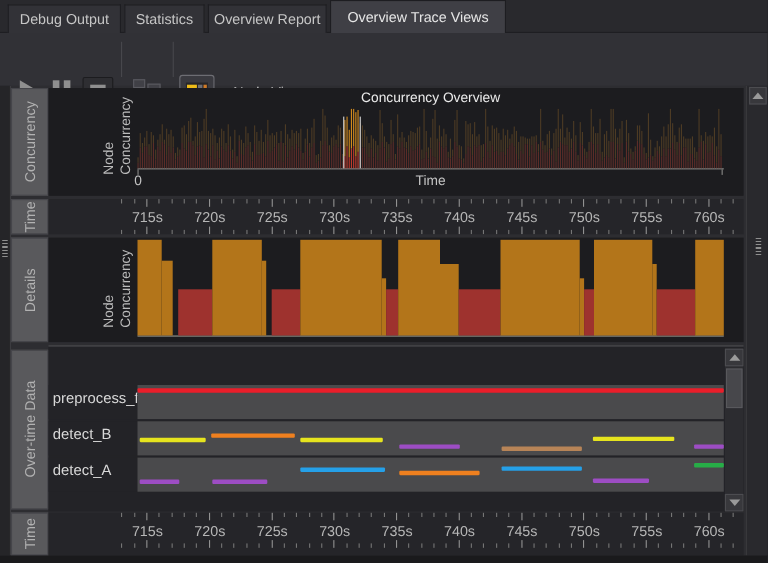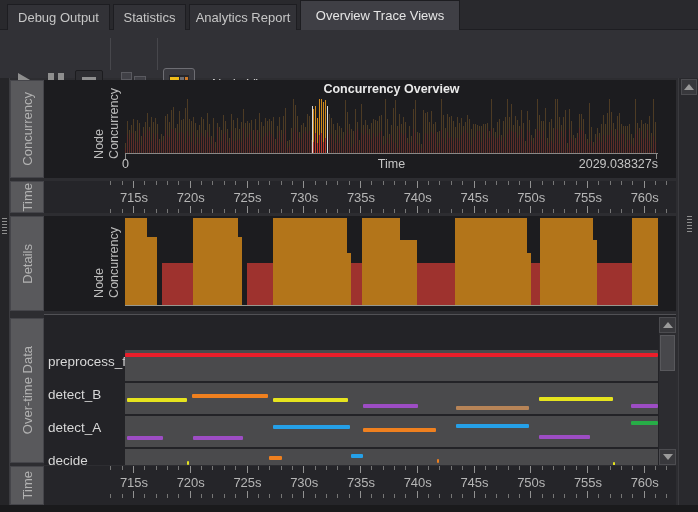--- a/index.html
+++ b/index.html
@@ -28,21 +28,21 @@
 
   
   .lstrip{position:absolute;left:0;top:78px;width:10px;height:427px;background:#252528;border-right:1px solid #3c3c40}
   .grip{position:absolute;width:5px;height:16px;background:repeating-linear-gradient(#8f8f8f 0 1px,transparent 1px 3px)}
   .sbox{position:absolute;left:10px;width:34px;background:#59595c;border:1px solid #45454a;
         display:flex;align-items:center;justify-content:center}
   .vtext{writing-mode:vertical-rl;transform:rotate(180deg);font-size:13px;color:#b2b2b2;white-space:nowrap}
 
   
   .section{position:absolute;left:44px;width:632px;background:#1c1c1f;overflow:hidden}
-  .ov-title{position:absolute;left:81px;top:2px;width:533px;text-align:center;font-size:12.5px;font-weight:bold;color:#eaeaea}
+  .ov-title{position:absolute;left:81px;top:2px;width:533px;text-align:center;font-size:12.5px;font-weight:normal;color:#eaeaea}
   .ylab{position:absolute;left:46px;width:34px;display:flex;align-items:center;justify-content:center}
   .ylab .vtext{font-size:12.5px;color:#bcbcbc;line-height:15px}
   .plot{position:absolute;left:81px;width:533px;border-bottom:1px solid #8a8a88}
   .axis-endtick{position:absolute;width:1px;height:5px;background:#8a8a88;bottom:-6px}
   .ov-bottomlabel{position:absolute;top:77px;font-size:12.5px;color:#c4c4c4}
 
   
   .ruler{position:absolute;left:44px;width:632px;background:#252529;overflow:hidden}
   .tick{position:absolute;width:1px;height:4px;background:#767676}
   .tick.major{height:7px;background:#929292}
@@ -67,21 +67,21 @@
   .bottombar{position:absolute;left:0;top:505px;width:698px;height:7px;background:#1a1a1c}
 </style>
 </head>
 <body>
 
 <div class="screen">
 
   <div class="tabbar">
     <div class="tab" style="left:113px;width:73px">Statistics</div>
     <div class="tab" style="left:7px;width:103px">Debug Output</div>
-    <div class="tab" style="left:189px;width:108px">Analytics Report</div>
+    <div class="tab" style="left:189px;width:108px">Overview Report</div>
     <div class="tab active" style="left:300px;width:160px">Overview Trace Views</div>
   </div>
 
   <div class="toolbar">
     <div class="icon-btn" style="left:18px;top:43px">
       <div class="play-tri"></div>
     </div>
     <div class="icon-btn" style="left:48px;top:43px;width:16px;height:22px">
       <div class="pause-bar" style="left:0"></div>
       <div class="pause-bar" style="left:10px"></div>
@@ -674,21 +674,20 @@
         <div style="left: 526px; bottom: 5.0492px; width: 1px; height: 14.5911px; background: rgb(77, 59, 36); position: absolute;"></div>
         <div style="left: 528px; bottom: 0px; width: 1px; height: 17.1846px; background: rgb(92, 45, 40); position: absolute;"></div>
         <div style="left: 528px; bottom: 17.1846px; width: 1px; height: 36.8154px; background: rgb(77, 59, 36); position: absolute;"></div>
         <div style="left: 530px; bottom: 0px; width: 1px; height: 10.7224px; background: rgb(92, 45, 40); position: absolute;"></div>
         <div style="left: 530px; bottom: 10.7224px; width: 1px; height: 19.9572px; background: rgb(77, 59, 36); position: absolute;"></div>
         <div style="left: 187px; bottom: 0px; width: 1px; height: 47px; background: rgb(216, 216, 216); position: absolute;"></div>
         <div style="left: 202px; bottom: 0px; width: 1px; height: 47px; background: rgb(216, 216, 216); position: absolute;"></div>
       </div>
     <div class="ov-bottomlabel" style="left:78px">0</div>
     <div class="ov-bottomlabel" style="left:81px;width:533px;text-align:center">Time</div>
-    <div class="ov-bottomlabel" style="left:81px;width:533px;text-align:right">2029.038327s</div>
   </div>
 
   <div class="ruler js-ruler" style="top:181px;height:32px">
       <div class="tick" style="left: 66.3px; position: absolute; top: 0px;"></div>
       <div class="tick" style="left: 66.3px; position: absolute; bottom: 0px;"></div>
       <div class="tick" style="left: 77.65px; position: absolute; top: 0px;"></div>
       <div class="tick" style="left: 77.65px; position: absolute; bottom: 0px;"></div>
       <div class="tick major" style="left: 89px; position: absolute; top: 0px;"></div>
       <div class="tick major" style="left: 89px; position: absolute; bottom: 0px;"></div>
       <div class="rlabel" style="left: 67px; position: absolute;">715s</div>
@@ -852,30 +851,20 @@
         <div class="lane" style="position: absolute;">
           <div class="seg" style="left: 2px; top: 15px; width: 60px; background: rgb(230, 228, 30); position: absolute;"></div>
           <div class="seg" style="left: 67px; top: 11px; width: 76px; background: rgb(239, 128, 31); position: absolute;"></div>
           <div class="seg" style="left: 148px; top: 15px; width: 75px; background: rgb(230, 228, 30); position: absolute;"></div>
           <div class="seg" style="left: 238px; top: 21px; width: 55px; background: rgb(157, 77, 196); position: absolute;"></div>
           <div class="seg" style="left: 331px; top: 23px; width: 73px; background: rgb(183, 132, 87); position: absolute;"></div>
           <div class="seg" style="left: 414px; top: 14px; width: 74px; background: rgb(230, 228, 30); position: absolute;"></div>
           <div class="seg" style="left: 506px; top: 21px; width: 27px; background: rgb(157, 77, 196); position: absolute;"></div>
         </div>
       </div>
-      <div class="row" style="top: 134px; left: 0px; width: 614px; position: absolute;">
-        <div class="rowlabel" style="position: absolute;">decide</div>
-        <div class="lane" style="position: absolute;">
-          <div class="seg" style="left: 62px; top: 12px; width: 2px; background: rgb(230, 228, 30); position: absolute;"></div>
-          <div class="seg" style="left: 144px; top: 7px; width: 13px; background: rgb(239, 128, 31); position: absolute;"></div>
-          <div class="seg" style="left: 226px; top: 5px; width: 12px; background: rgb(37, 160, 232); position: absolute;"></div>
-          <div class="seg" style="left: 312px; top: 10px; width: 2px; background: rgb(239, 128, 31); position: absolute;"></div>
-          <div class="seg" style="left: 488px; top: 13px; width: 2px; background: rgb(230, 228, 30); position: absolute;"></div>
-        </div>
-      </div>
       <div class="isb">
       <div class="sb-btn" style="left:0;top:0;width:17px;height:16px">
           <div class="tri-up"></div>
         </div>
       <div class="isb-thumb"></div>
       <div class="sb-btn" style="left:0;top:132px;width:17px;height:16px">
           <div class="tri-down"></div>
         </div>
     </div>
     </div>

